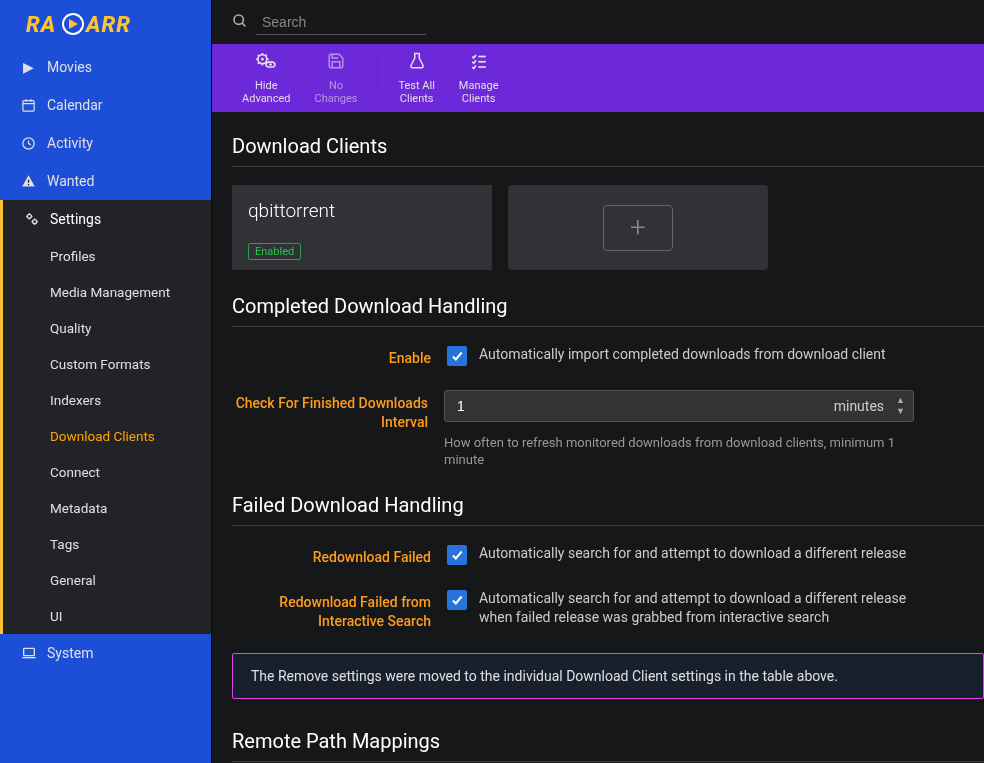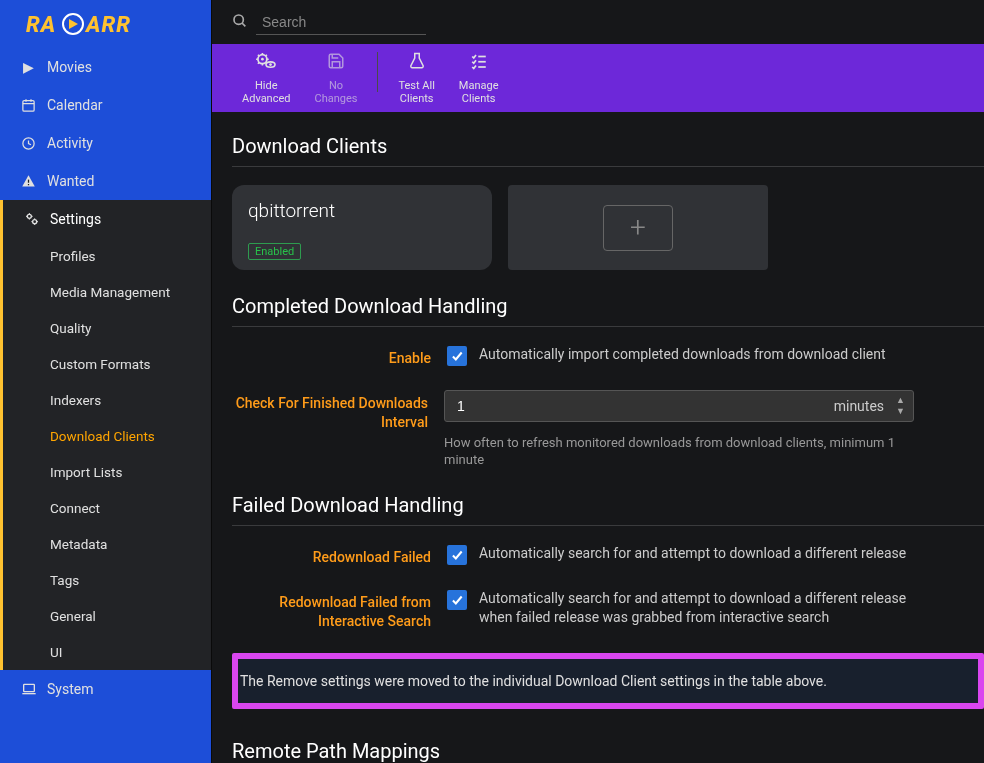--- a/index.html
+++ b/index.html
@@ -112,21 +112,21 @@
 }
 .cards {
   display:flex;
   gap: 16px;
   margin-left: 20px;
 }
 .client-card {
   width: 260px;
   height: 85px;
   background: #303236;
-  border-radius: 12px;
+  border-radius: 0;
   padding: 14px 16px 10px;
   display:flex; flex-direction:column; justify-content:space-between;
   cursor:pointer;
 }
 .client-name { font-size: 19px; font-weight:300; }
 .enabled-badge {
   align-self:flex-start;
   font-size:11px;
   padding: 1px 6px;
   border:1px solid #2e9b4f;
@@ -194,24 +194,24 @@
 }
 .unit-label {
   color:#ccc; padding: 0 4px 0 0;
 }
 .spinner-btns {
   display:flex; flex-direction:column; padding:0 8px; color:#aaa; font-size:9px; cursor:pointer; gap:1px;
 }
 .helper-text { color:#999; font-size:13px; line-height:1.35; margin-top:6px;}
 .alert-box {
   margin: 0 0px 8px 20px;
-  border:6px solid #d946ef;
+  border:1px solid #d946ef;
   background: rgba(45,100,200,0.12);
   color:#e0e0e0;
-  padding: 14px 2px;
+  padding: 14px 18px;
   border-radius:2px;
   font-size:14px;
 }
 ::-webkit-scrollbar { width:0; }
 </style>
 </head>
 <body>
 
 <div class="sidebar">
   <div class="logo">
@@ -268,21 +268,20 @@
         </span>
         <span>Settings</span>
       </li>
       <ul class="subnav">
         <li class="subnav-item">Profiles</li>
         <li class="subnav-item">Media Management</li>
         <li class="subnav-item">Quality</li>
         <li class="subnav-item">Custom Formats</li>
         <li class="subnav-item">Indexers</li>
         <li class="subnav-item active">Download Clients</li>
-        <li class="subnav-item">Import Lists</li>
         <li class="subnav-item">Connect</li>
         <li class="subnav-item">Metadata</li>
         <li class="subnav-item">Tags</li>
         <li class="subnav-item">General</li>
         <li class="subnav-item">UI</li>
       </ul>
     </div>
     <li class="nav-item">
       <span class="nav-icon">
         <svg width="16" height="16" viewBox="0 0 24 24" fill="none" stroke="#e0e0e0" stroke-width="2">

